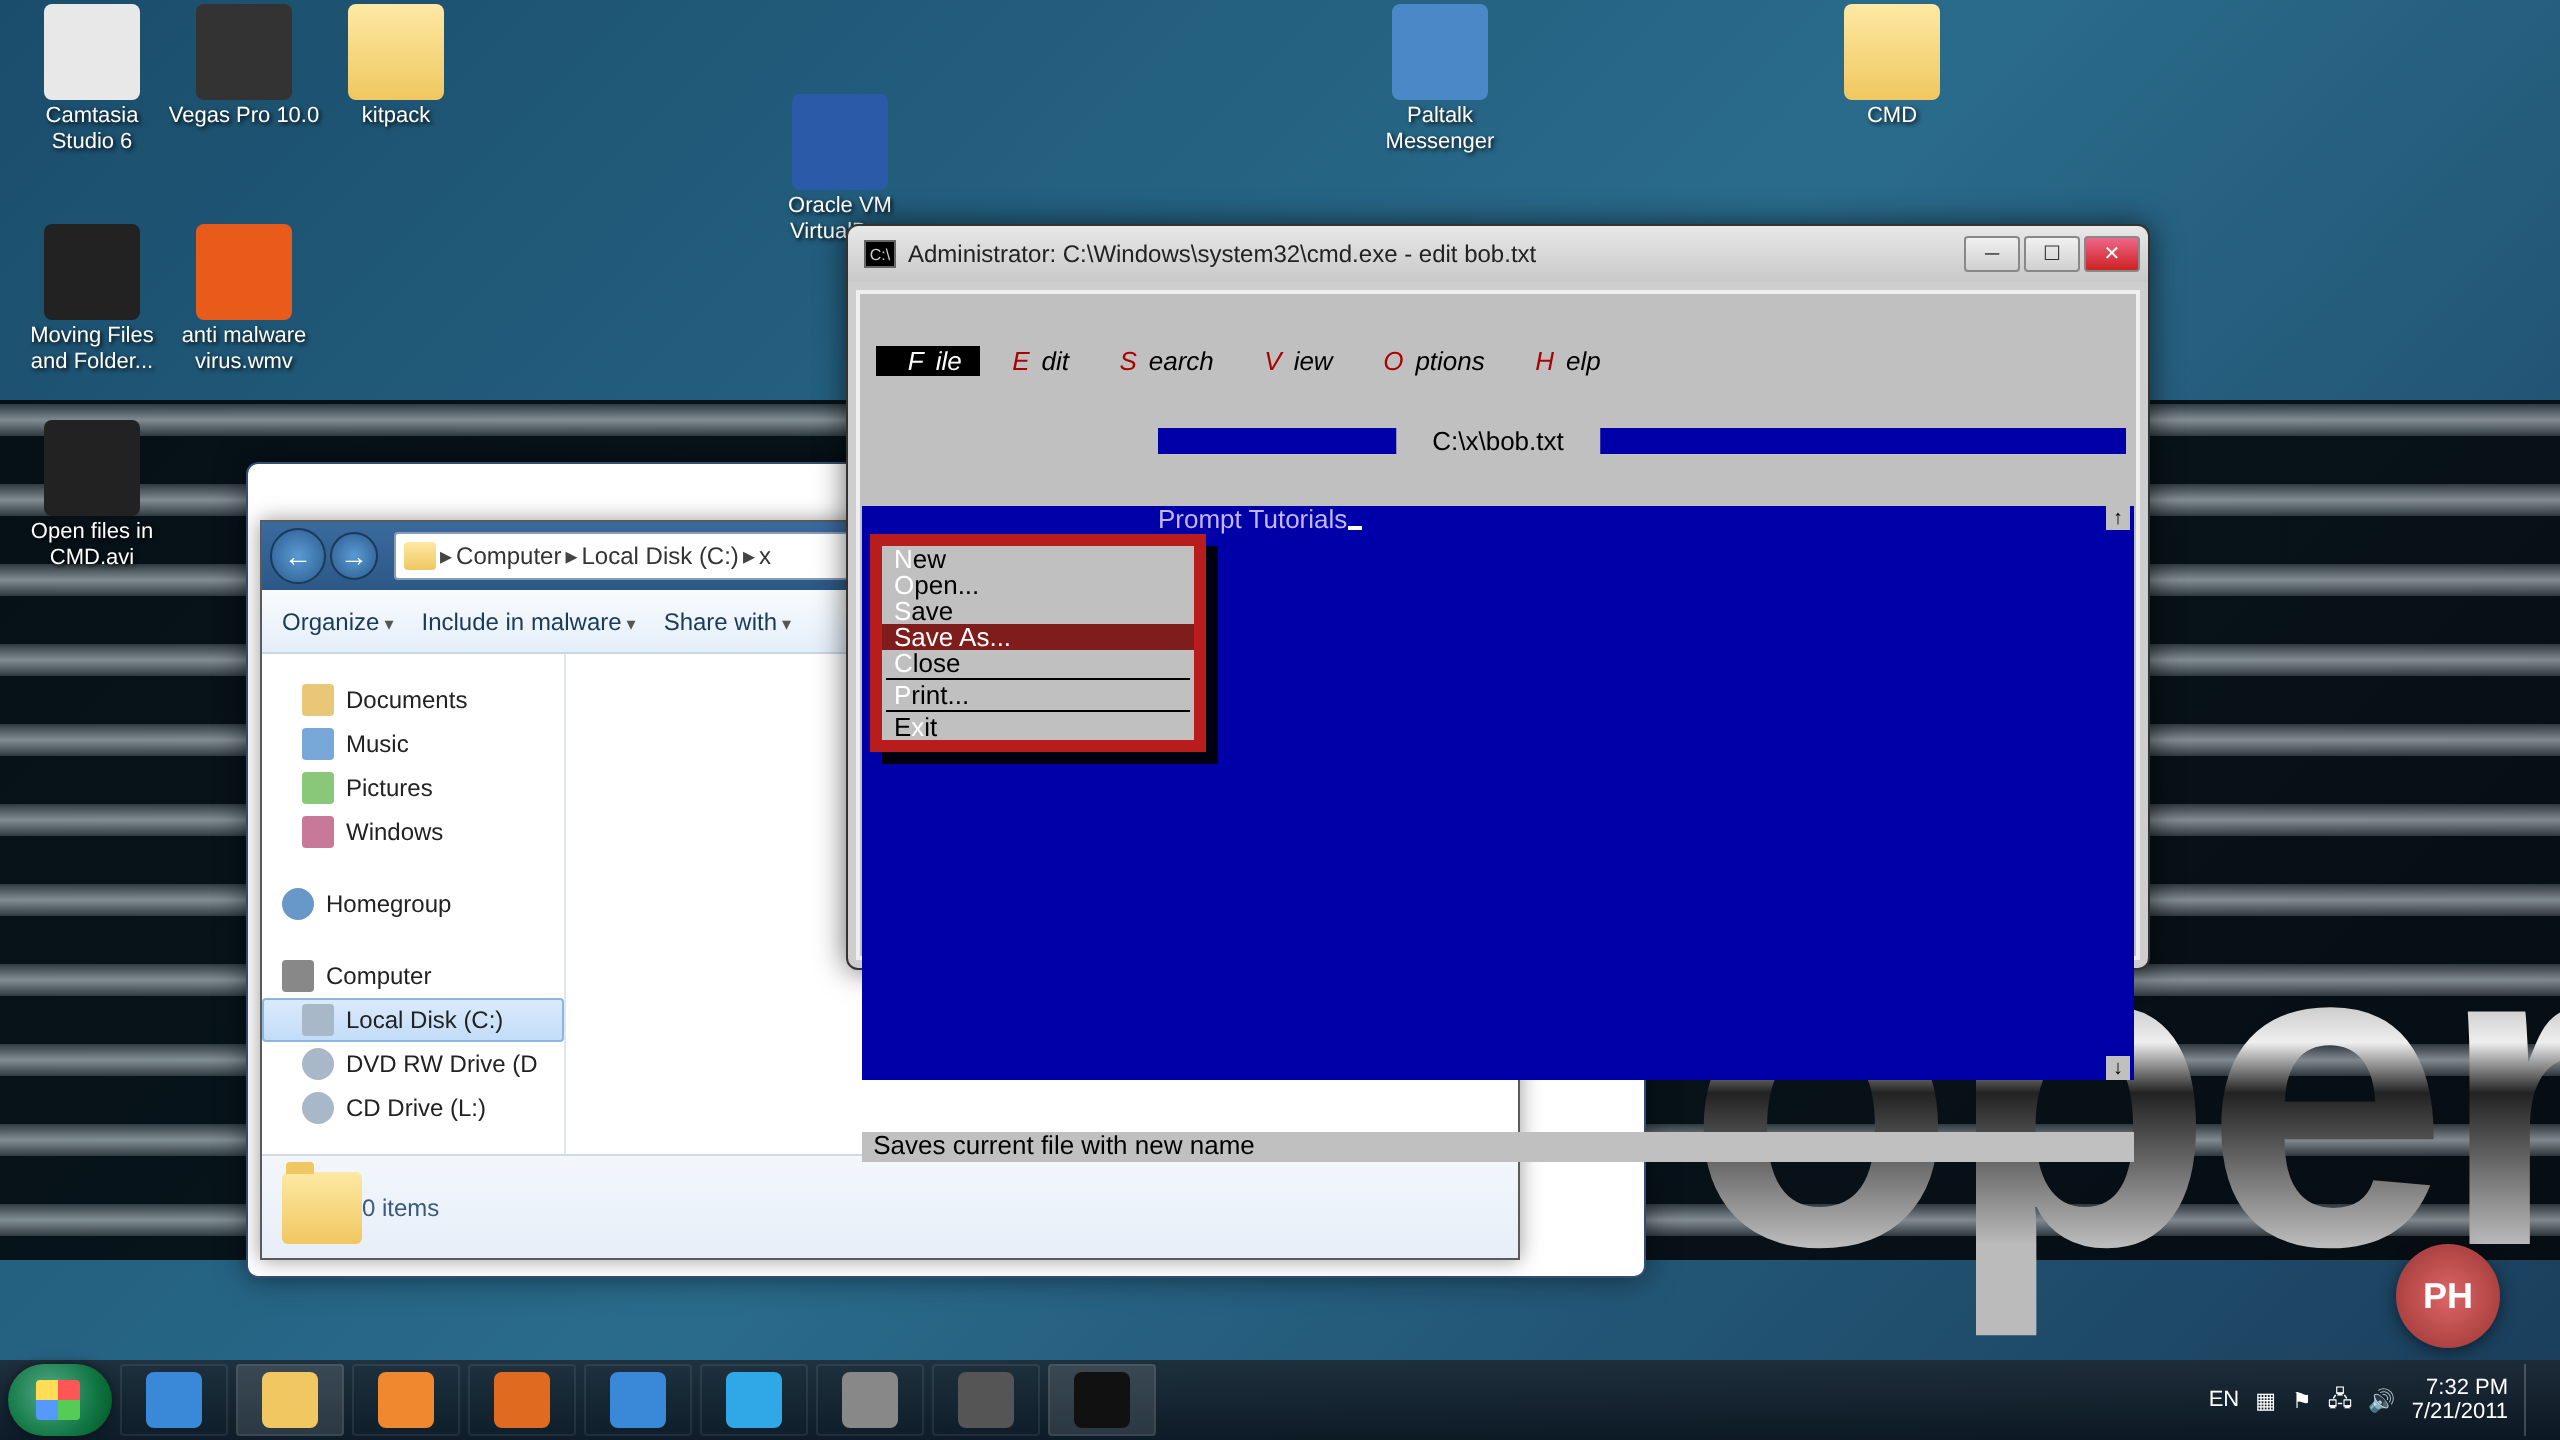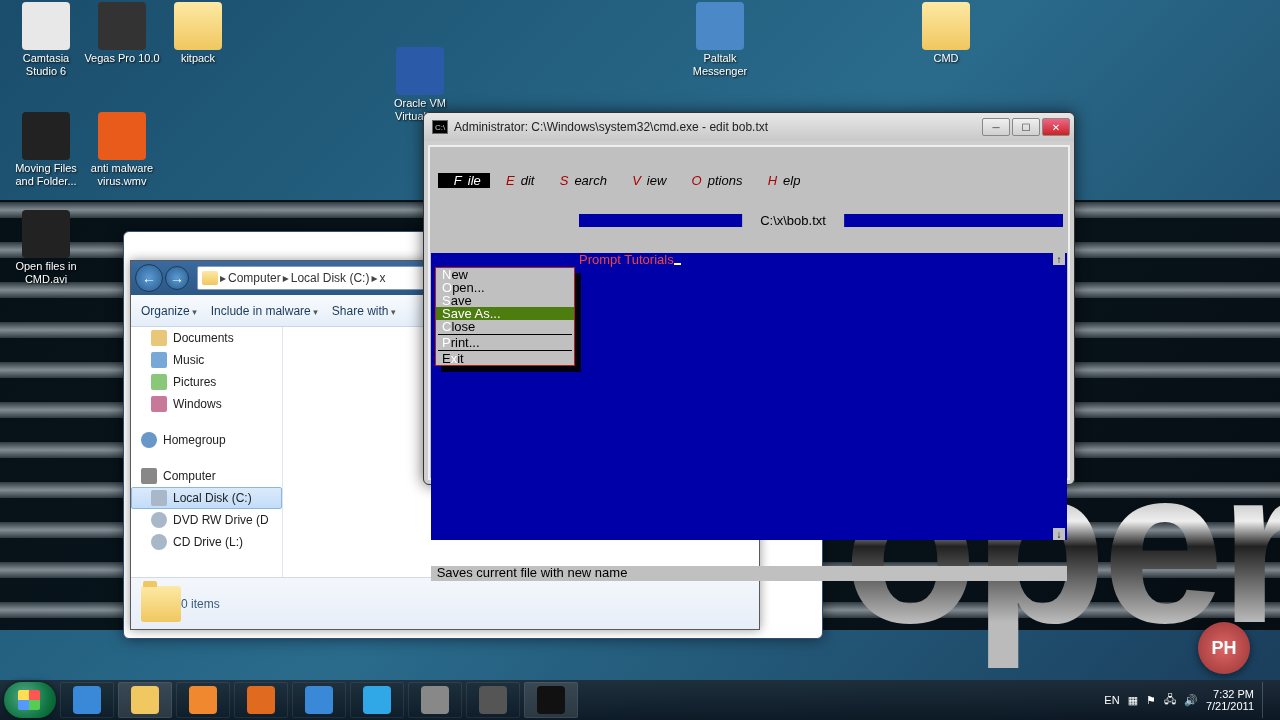--- a/index.html
+++ b/index.html
@@ -14,21 +14,21 @@
 
 .explorer{position:absolute;left:123px;top:231px;width:700px;height:408px;background:#fff;border:1px solid #344e74;border-radius:6px;box-shadow:0 0 15px rgba(0,0,0,0.5);z-index:5;font-size:12px;}
 .explorer2{position:absolute;left:130px;top:260px;width:630px;height:370px;background:#f5f5f5;border:1px solid #5a5a5a;box-shadow:0 0 10px rgba(0,0,0,0.4);z-index:6;font-size:12px;}
 .ex-nav{height:34px;background:linear-gradient(#3a6a9f,#2c5886);display:flex;align-items:center;padding:0 4px;gap:2px;}
 .navbtn{width:28px;height:28px;border-radius:50%;background:radial-gradient(#5a9bd4,#2a5a8c);border:1px solid #1a3a5a;display:flex;align-items:center;justify-content:center;color:#fff;font-size:14px;}
 .navpath{flex:1;height:24px;background:#fff;border:1px solid #8a9bb2;display:flex;align-items:center;padding:0 4px;font-size:12px;color:#333;gap:2px;margin-left:6px;border-radius:2px;}
 .navpath .sep{color:#444;}
 .ex-toolbar{height:32px;background:linear-gradient(#f8fbfd,#e4eef9);border-bottom:1px solid #c8d6e8;display:flex;align-items:center;padding:0 10px;gap:14px;color:#1a3a5a;font-size:12px;}
 .ex-toolbar .ddl::after{content:" ▾";color:#555;font-size:9px;}
 .ex-body{display:flex;height:calc(100% - 34px - 32px - 52px);}
-.ex-nav2{width:152px;border-right:1px solid #e0e6ee;background:#fff;overflow-y:scroll;padding:0 0;}
+.ex-nav2{width:152px;border-right:1px solid #e0e6ee;background:#fff;overflow-y:scroll;padding:12px 0;}
 .navitem{display:flex;align-items:center;gap:6px;padding:3px 8px 3px 20px;font-size:12px;color:#222;}
 .navitem.sel{background:linear-gradient(#dbeafb,#c2ddf8);border:1px solid #8ab6e0;border-radius:2px;padding:2px 7px 2px 19px;}
 .navgroup{padding:3px 8px 3px 10px;}
 .navicon{width:16px;height:16px;border-radius:2px;}
 .ex-main{flex:1;background:#fff;}
 .ex-status{height:52px;background:linear-gradient(#f3f7fc,#e7eef8);border-top:1px solid #d0dae8;display:flex;align-items:center;padding:0 10px;font-size:12px;color:#3a5a7a;}
 .folder-big{width:40px;height:36px;background:linear-gradient(#fde9a4,#f0c760);border-radius:3px;position:relative;}
 .folder-big::before{content:"";position:absolute;top:-5px;left:2px;width:14px;height:6px;background:#f0c760;border-radius:2px 2px 0 0;}
 
 
@@ -39,30 +39,30 @@
 .winctrl.close{background:linear-gradient(#e68,#c22);color:#fff;}
 .cmd-inner{margin:4px;border:2px solid #efefef;background:#c0c0c0;height:calc(100% - 36px);padding:1px;}
 .cmd-screen{font-family:"Lucida Console","Courier New",monospace;font-size:13px;line-height:13px;letter-spacing:0;white-space:pre;position:relative;height:100%;}
 .menubar{background:#c0c0c0;color:#000;height:14px;font-style:italic;}
 .menubar span{padding:0 6px;}
 .menubar .hot{color:#a00;}
 .menubar .active{background:#000;color:#fff;}
 .menubar .active .hot{color:#fff;}
 .edit-title{background:#c0c0c0;color:#000;text-align:center;position:relative;height:13px;}
 .edit-title::before{content:"";position:absolute;left:148px;right:4px;top:0;height:13px;background:#0000a8;}
-.edit-title .txt{position:relative;z-index:2;background:#c0c0c0;padding:0 18px;margin-left:44px;}
+.edit-title .txt{position:relative;z-index:2;background:#c0c0c0;padding:0 18px;}
 .edit-area{background:#0000a8;color:#fff;height:calc(100% - 14px - 13px - 15px);position:relative;overflow:hidden;}
 .edit-area .scroll-arrow{position:absolute;right:2px;width:12px;height:12px;background:#c0c0c0;color:#000;font-size:10px;display:flex;align-items:center;justify-content:center;}
 .status{background:#c0c0c0;color:#000;height:15px;padding-left:2px;}
-.dropdown{position:absolute;left:4px;top:14px;background:#c0c0c0;border:1px solid #b91c1c;box-shadow:6px 6px 0 rgba(0,0,0,0.9);z-index:3;width:140px;}
+.dropdown{position:absolute;left:4px;top:14px;background:#c0c0c0;border:6px solid #b91c1c;box-shadow:6px 6px 0 rgba(0,0,0,0.9);z-index:3;width:168px;}
 .dropdown .mi{padding:0 6px;color:#000;}
 .dropdown .mi .hotkey{color:#fff;}
 .dropdown .sep{border-top:1px solid #000;margin:1px 2px;}
-.dropdown .mi.sel{background:#4d7c0f;color:#fff;}
-.content-text{position:absolute;left:148px;top:0;color:#ef4444;}
+.dropdown .mi.sel{background:#7f1d1d;color:#fff;}
+.content-text{position:absolute;left:148px;top:0;color:#c4b5fd;}
 
 
 .taskbar{position:absolute;left:0;right:0;bottom:0;height:40px;background:linear-gradient(rgba(30,40,50,0.85),rgba(10,20,30,0.9));z-index:20;display:flex;align-items:center;padding:0 4px;}
 .start{width:52px;height:36px;border-radius:18px;background:radial-gradient(circle at 40% 40%,#5a8,#174 60%,#052);box-shadow:0 0 6px rgba(0,0,0,0.5);position:relative;}
 .start::after{content:"";position:absolute;left:14px;top:8px;width:22px;height:20px;background:
  conic-gradient(#f55 0 90deg,#5c5 90deg 180deg,#59f 180deg 270deg,#fd5 270deg 360deg);border-radius:2px;}
 .tb-btn{width:54px;height:36px;border:1px solid rgba(255,255,255,0.08);margin-left:4px;display:flex;align-items:center;justify-content:center;border-radius:2px;}
 .tb-btn .ic{width:28px;height:28px;border-radius:4px;}
 .tray{margin-left:auto;display:flex;align-items:center;gap:8px;color:#fff;font-size:11px;padding-right:6px;}
 .badge{position:absolute;right:30px;bottom:46px;width:52px;height:52px;border-radius:50%;background:radial-gradient(#d66,#933);color:#fff;display:flex;align-items:center;justify-content:center;font-weight:bold;font-size:18px;z-index:15;box-shadow:0 2px 8px rgba(0,0,0,0.5);}

